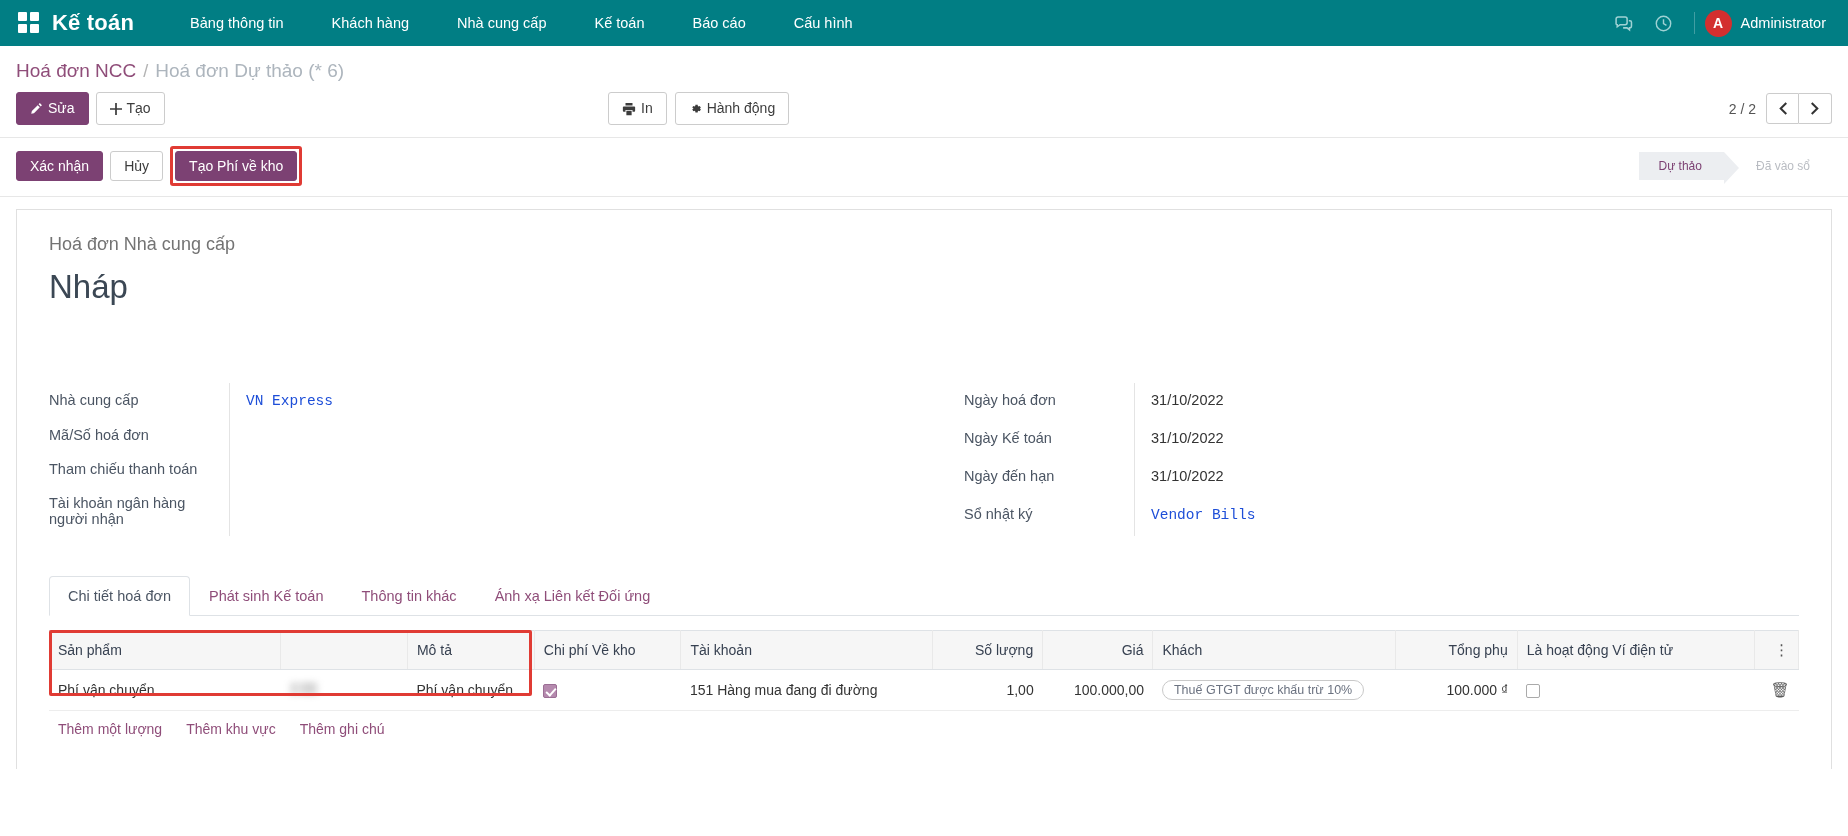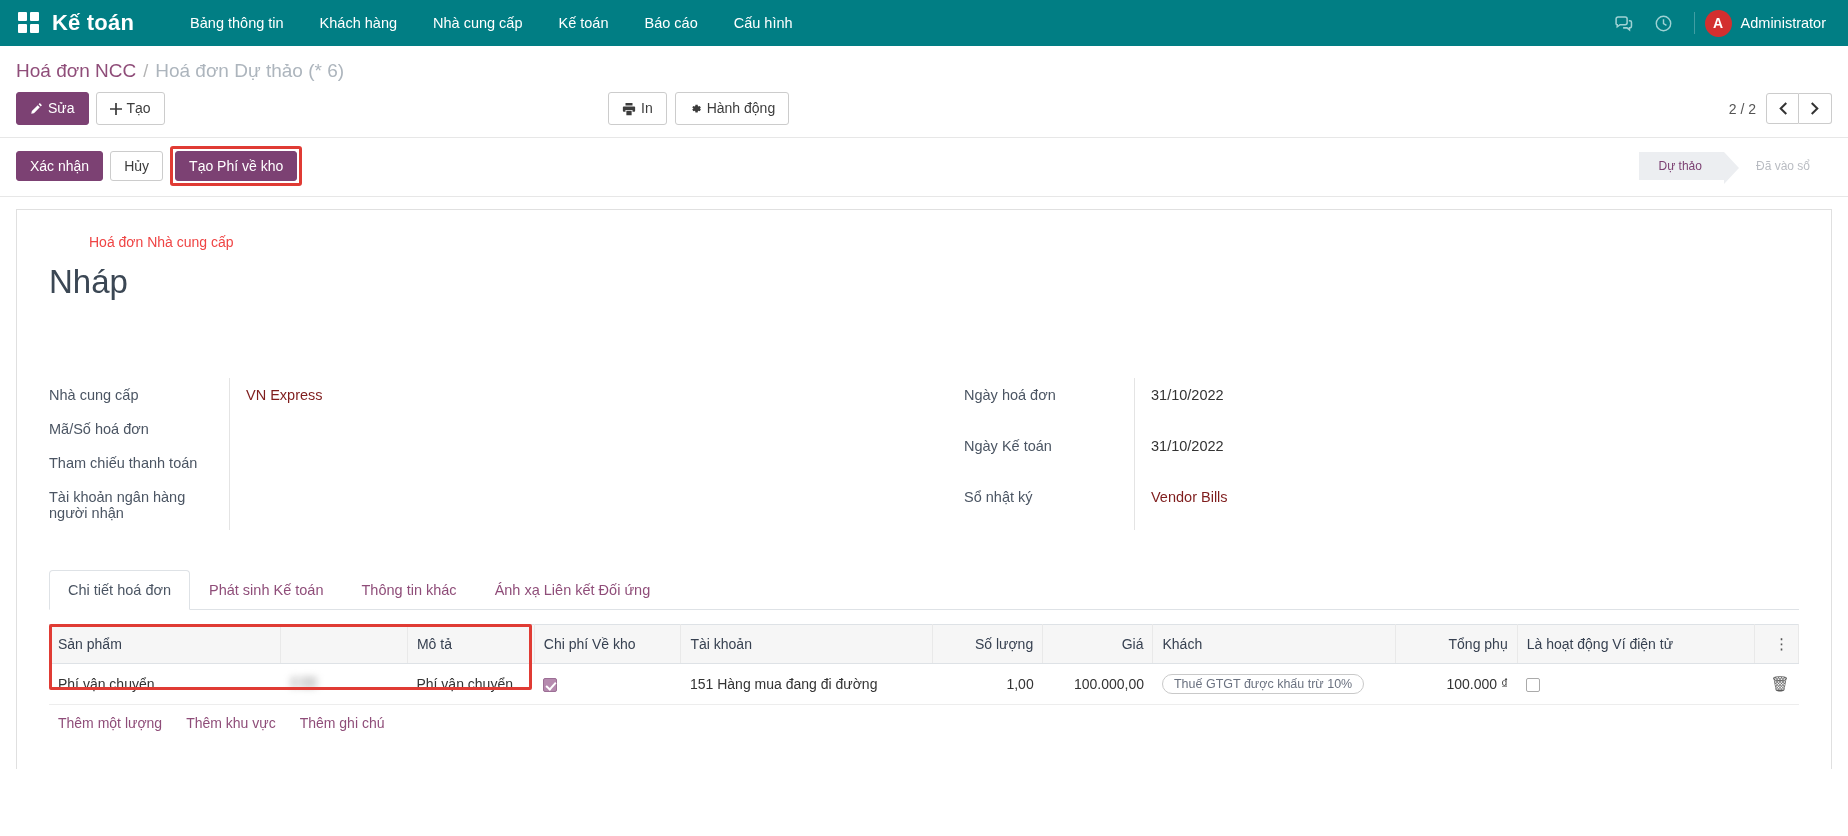--- a/index.html
+++ b/index.html
@@ -31,21 +31,21 @@
   }
   .apps-grid i { background: #ffffff; display: block; border-radius: 1px; }
   .brand {
     font-size: 22px;
     font-weight: 700;
     letter-spacing: .2px;
     margin-right: 38px;
     cursor: pointer;
     white-space: nowrap;
   }
-  .nav-items { display: flex; align-items: flex-start; gap: 0; }
+  .nav-items { display: flex; align-items: flex-start; gap: 12px; }
   .nav-item {
     font-size: 14.5px;
     padding: 6px 18px;
     color: #ffffff;
     cursor: pointer;
     white-space: nowrap;
   }
   .nav-right {
     margin-left: auto;
     display: flex;
@@ -182,21 +182,21 @@
 
   
   .sheet-bg { background: #fff; padding: 12px 16px 0 16px; }
   .sheet {
     border: 1px solid #e0e0e0;
     border-bottom: none;
     background: #fff;
     padding: 24px 32px 0 32px;
     min-height: 560px;
   }
-  .sub-label { font-size: 14px; color: #ef4444; margin-left: 40px; }
+  .sub-label { font-size: 18px; color: #737373; }
   .doc-title {
     font-size: 33px;
     font-weight: 400;
     color: #3b4754;
     margin: 14px 0 0 0;
     line-height: 1.1;
   }
   .form-grid {
     display: grid;
     grid-template-columns: 1fr 1fr;
@@ -210,21 +210,21 @@
     font-size: 14.5px;
     padding: 9px 0;
     vertical-align: top;
   }
   .flabel { width: 180px; color: #4b5563; padding-right: 12px; }
   .fvalue {
     border-left: 1px solid #e4e4e4;
     padding-left: 16px;
     color: #333;
   }
-  .flink { color: #7f1d1d; cursor: pointer; }
+  .flink { color: #1d4ed8; cursor: pointer; font-family: Liberation Mono, monospace; }
   .frow.right .flabel { width: 170px; }
 
   
   .tabs {
     display: flex;
     border-bottom: 1px solid #dee2e6;
     margin-top: 40px;
     padding-left: 0;
   }
   .tab {
@@ -458,20 +458,24 @@
         </div>
       </div>
 
       <div class="fgroup">
         <div class="frow right">
           <div class="flabel">Ngày hoá đơn</div>
           <div class="fvalue">31/10/2022</div>
         </div>
         <div class="frow right">
           <div class="flabel">Ngày Kế toán</div>
+          <div class="fvalue">31/10/2022</div>
+        </div>
+        <div class="frow right">
+          <div class="flabel">Ngày đến hạn</div>
           <div class="fvalue">31/10/2022</div>
         </div>
         <div class="frow right">
           <div class="flabel">Sổ nhật ký</div>
           <div class="fvalue">
             <span class="flink">Vendor Bills</span>
           </div>
         </div>
       </div>
     </div>

